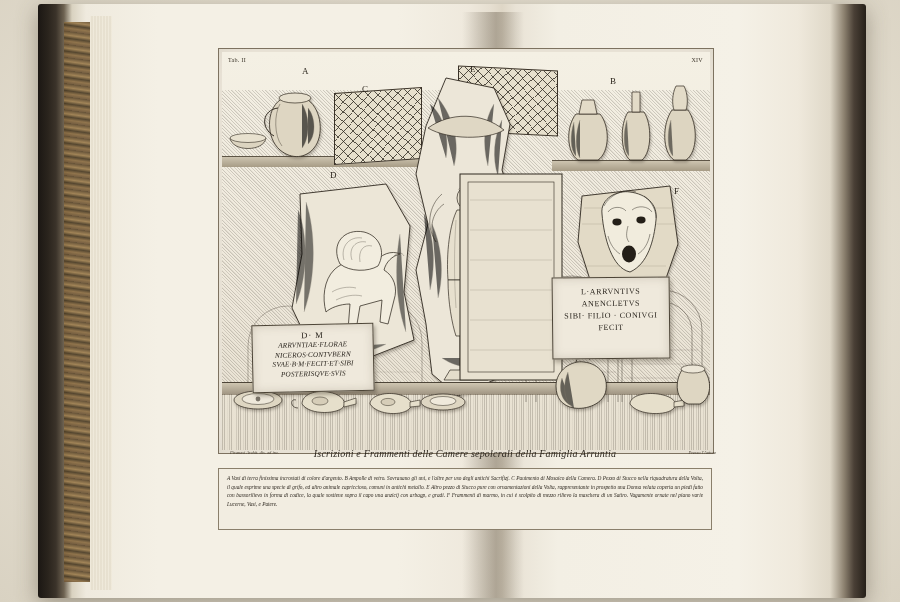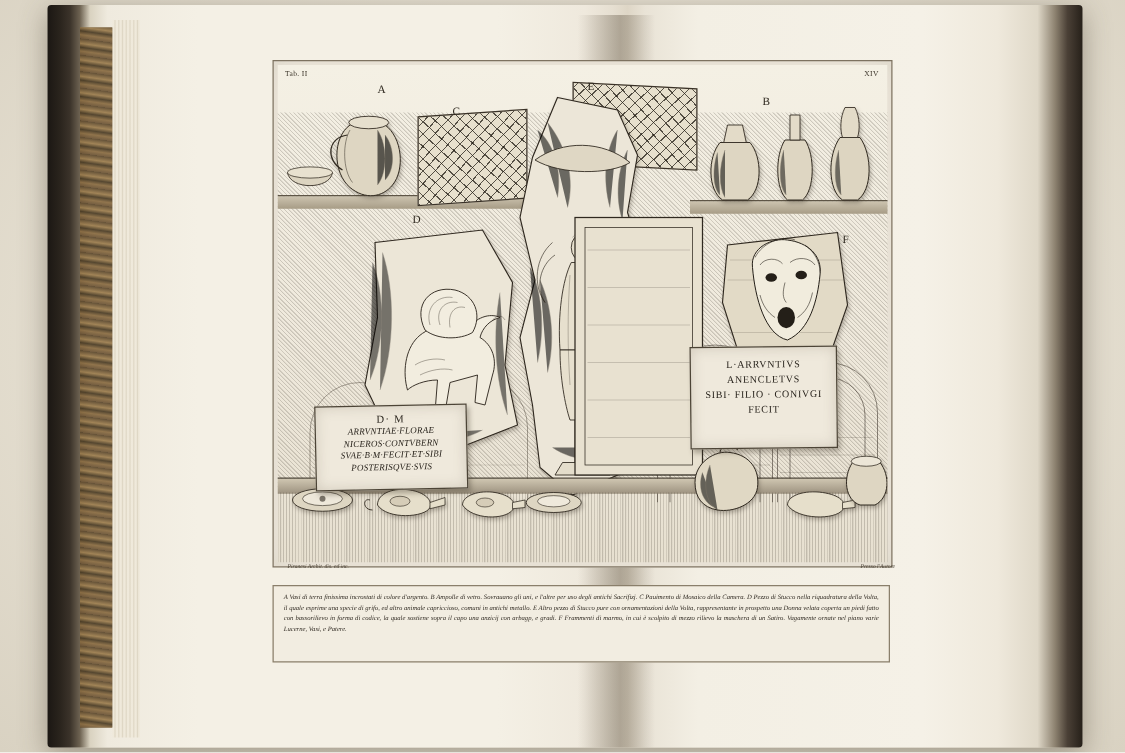--- a/index.html
+++ b/index.html
@@ -469,20 +469,21 @@
         <span class="key" style="left:388px; top:24px;">B</span>
         <span class="key" style="left:108px; top:118px;">D</span>
         <span class="key" style="left:452px; top:134px;">F</span>
 
         <span class="plate-num left">Tab. II</span>
         <span class="plate-num right">XIV</span>
 
       </div>
     </div>
 
+    <div class="plate-title">Iscrizioni e Frammenti delle Camere sepolcrali della Famiglia Arruntia</div>
     <span class="sig left">Piranesi Archit. dis. ed inc.</span>
     <span class="sig right">Presso l'Autore</span>
 
     <div class="caption-box">
       <p>A Vasi di terra finissima incrostati di colore d'argento. B Ampolle di vetro. Sovrauano gli uni, e l'altre per uso degli antichi Sacrifizj. C Pauimento di Mosaico della Camera. D Pezzo di Stucco nella riquadratura della Volta, il quale esprime una specie di grifo, ed altro animale capriccioso, comuni in antichi metallo. E Altro pezzo di Stucco pure con ornamentazioni della Volta, rappresentante in prospetto una Donna velata coperta un piedi fatto con bassorilievo in forma di codice, la quale sostiene sopra il capo una anzicij con arbagp, e gradi. F Frammenti di marmo, in cui è scolpito di mezzo rilievo la maschera di un Satiro. Vagamente ornate nel piano varie Lucerne, Vasi, e Patere.</p>
     </div>
 
   </div>
 </div>
 

